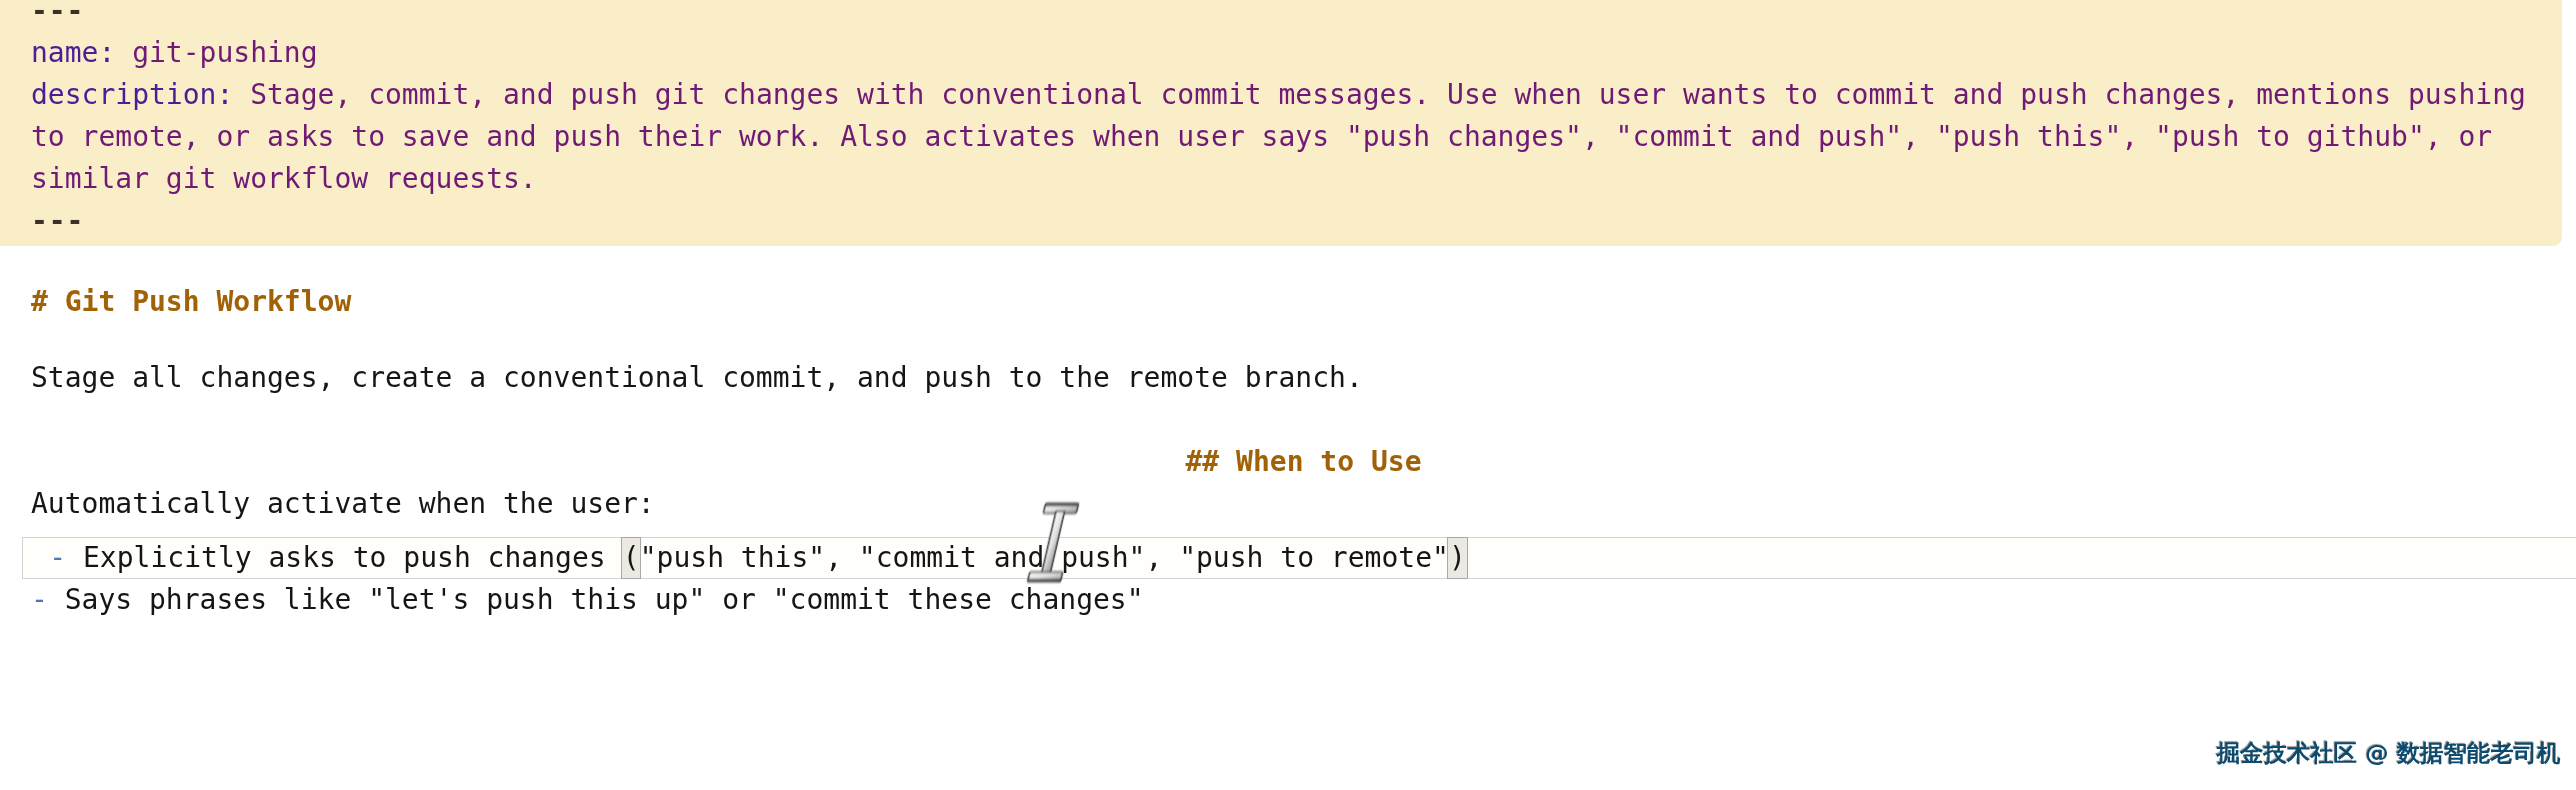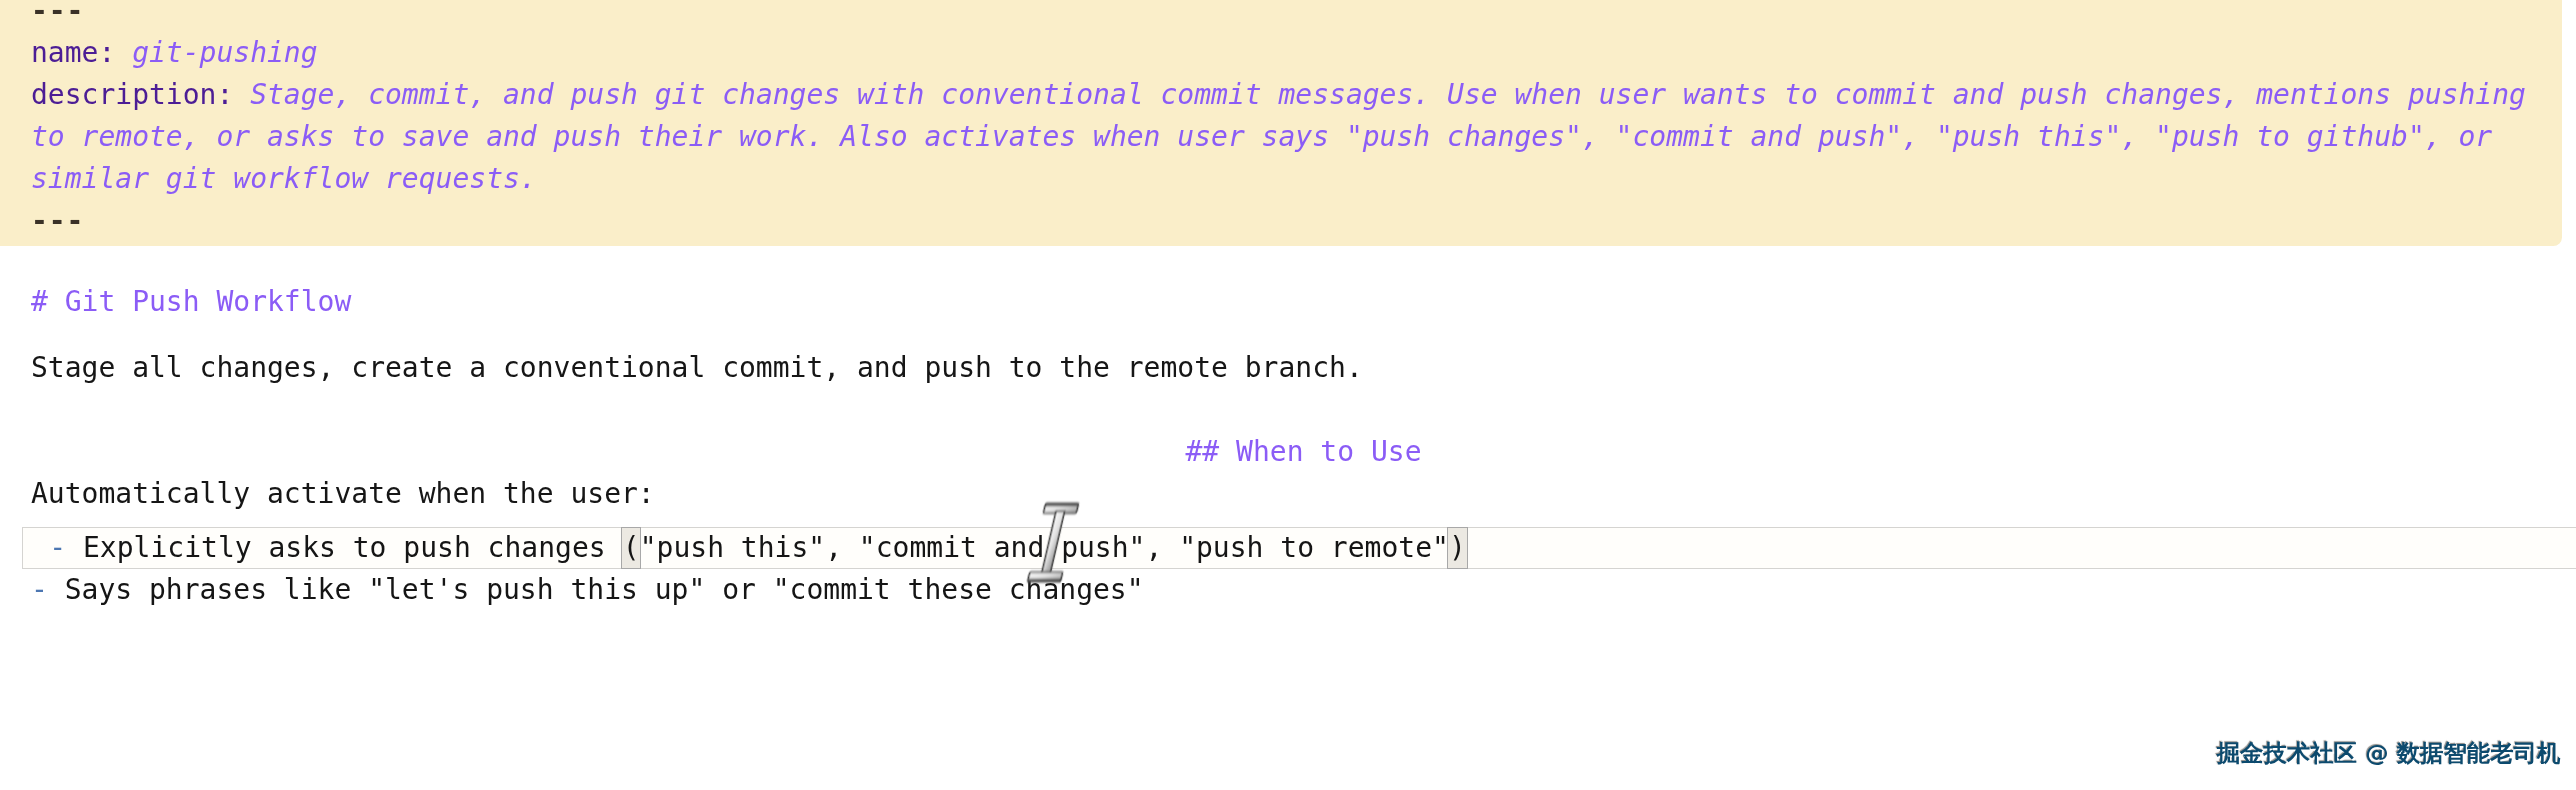--- a/index.html
+++ b/index.html
@@ -23,37 +23,37 @@
     width: 2562px;
     box-sizing: border-box;
     background: #faeec9;
     padding: 0 26px 3.5px 31px;
     border-top: 2.6px solid #e7d9ae;
     border-radius: 0 0 8.7px 0;
   }
   .fm-line { white-space: pre-wrap; }
   .fm-delim { color: #3a3127; font-weight: bold; letter-spacing: 0.9px; }
   .fm-key   { color: #4c1d95; }
-  .fm-value { color: #8b5cf6; font-style: italic; }
+  .fm-value { color: #701a75; }
 
   
   .doc {
     position: absolute;
     top: 281px;
     left: 31px;
     right: 0;
   }
   .md-h1, .md-h2 {
-    color: #8b5cf6;
-    font-weight: normal;
+    color: #a16207;
+    font-weight: bold;
     white-space: pre;
   }
   .md-p { white-space: pre; color: #161616; }
   .md-h2 { margin-top: 42px; text-align: center; }
-  .md-p.intro { margin-top: 24px; }
+  .md-p.intro { margin-top: 34px; }
   .md-p.activate { }
 
   ul.md-list { list-style: none; margin: 12px 0 0 0; padding: 0; }
   ul.md-list li {
     white-space: pre;
     height: 42px;
     box-sizing: border-box;
   }
   .bullet-marker { color: #4d77b2; margin-right: 1ch; }
 

